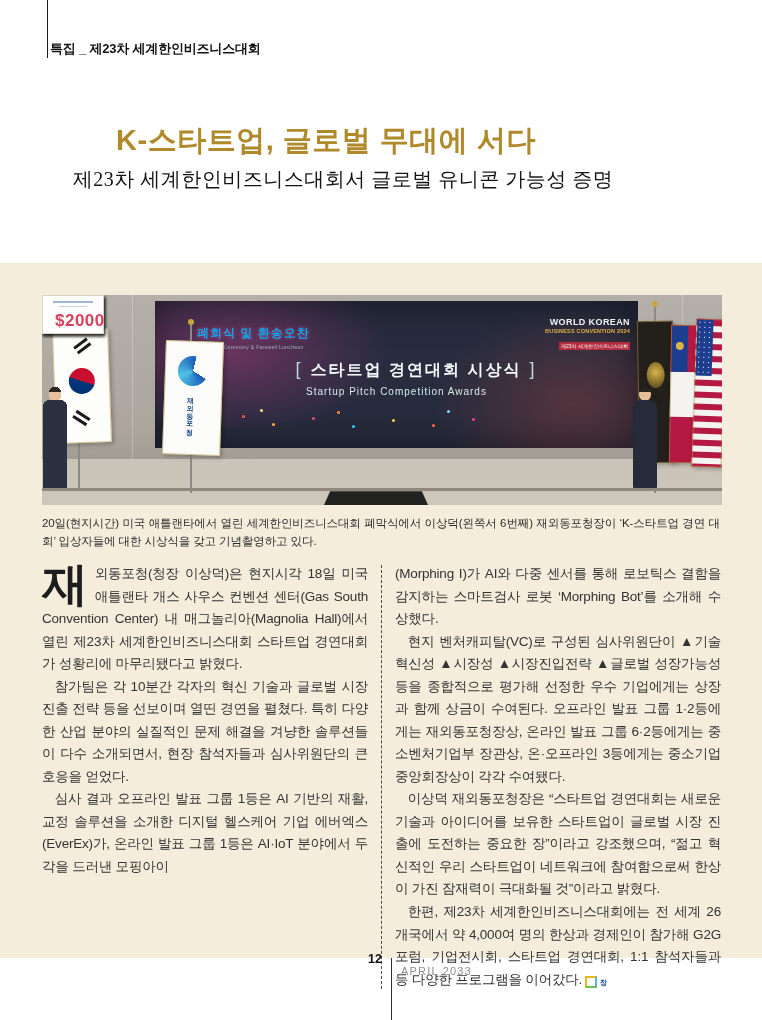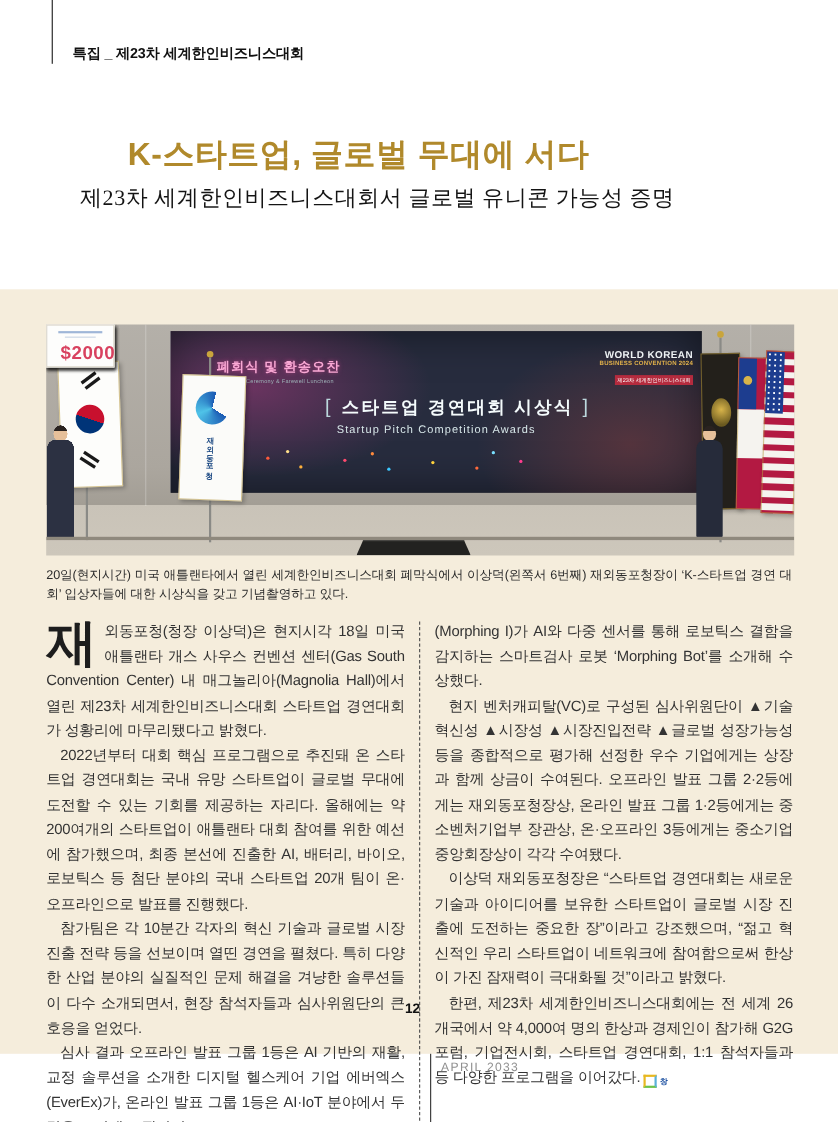--- a/index.html
+++ b/index.html
@@ -4,42 +4,42 @@
 <style>
   html,body{margin:0;padding:0;}
   body{
     width:762px;height:1020px;position:relative;overflow:hidden;
     background:#ffffff;
     font-family:"Liberation Sans","DejaVu Sans",sans-serif;
     -webkit-font-smoothing:antialiased;
   }
   
   .top-rule{position:absolute;left:47px;top:0;width:1px;height:58px;background:#1a1a1a;}
-  .kicker{position:absolute;left:66px;top:40px;font-size:13px;font-weight:bold;color:#111;letter-spacing:-0.2px;}
+  .kicker{position:absolute;left:50px;top:40px;font-size:13px;font-weight:bold;color:#111;letter-spacing:-0.2px;}
   .headline{position:absolute;left:0;top:121px;width:652px;text-align:center;
     font-size:29px;font-weight:bold;color:#B0892B;letter-spacing:0.5px;}
   .subhead{position:absolute;left:0;top:166px;width:686px;text-align:center;
     font-family:"Liberation Serif","DejaVu Serif",serif;font-size:20px;color:#141414;letter-spacing:0.5px;}
   
   .feature{position:absolute;left:0;top:263px;width:762px;height:695px;background:#F5EDDC;}
   
   .photo{position:absolute;left:42px;top:32px;width:680px;height:210px;overflow:hidden;
     background:linear-gradient(180deg,#b4b0a9 0%,#aba69e 62%,#a39e95 78%,#c9c3b8 78%,#cdc7bb 100%);}
   .photo .wallline{position:absolute;top:0;width:1px;height:165px;background:rgba(255,255,255,.25);}
   .backdrop{position:absolute;left:113px;top:6px;width:483px;height:147px;background:#272c3e;
     box-shadow:inset 0 0 40px rgba(0,0,0,.5);}
   .backdrop .glow-left{position:absolute;left:0;top:0;width:55%;height:100%;
     background:radial-gradient(ellipse at 28% 35%,rgba(214,64,150,.38),rgba(0,0,0,0) 60%);}
   .backdrop .glow-right{position:absolute;right:0;top:0;width:45%;height:100%;
     background:radial-gradient(ellipse at 70% 70%,rgba(190,70,60,.30),rgba(0,0,0,0) 65%);}
   .sparks{position:absolute;left:200px;top:120px;width:3px;height:3px;border-radius:50%;background:#ff5a3c;
     box-shadow:30px 8px 0 #ffb03c,70px 2px 0 #ff4a6e,110px 10px 0 #3cc8ff,150px 4px 0 #ffd23c,
     190px 9px 0 #ff6a3c,230px 3px 0 #ff3c8e,18px -6px 0 #ffe08a,95px -4px 0 #ff8a3c,205px -5px 0 #7ae0ff;}
   .bn-left{position:absolute;left:42px;top:24px;text-align:center;}
-  .bn-left-title{font-size:12px;font-weight:bold;color:#f9a8d4;letter-spacing:1px;text-shadow:0 0 4px rgba(232,74,156,.6);}
+  .bn-left-title{font-size:12px;font-weight:bold;color:#0ea5e9;letter-spacing:1px;text-shadow:0 0 4px rgba(232,74,156,.6);}
   .bn-left-sub{font-size:5px;color:#9fb2b8;margin-top:2px;letter-spacing:.3px;}
   .bn-center{position:absolute;left:0;right:0;top:58px;text-align:center;}
   .bn-center-title{font-size:16px;font-weight:bold;color:#f4fbfc;letter-spacing:2px;margin-left:39px;}
   .bn-center-title .brk{color:#bcd8dd;font-weight:normal;font-size:18px;padding:0 8px;}
   .bn-center-sub{font-size:10px;color:#d8e8ea;margin-top:5px;letter-spacing:1px;}
   .bn-right{position:absolute;right:8px;top:16px;text-align:right;width:92px;}
   .bn-right-l1{font-size:9px;font-weight:bold;color:#eef2f4;letter-spacing:.4px;}
   .bn-right-l2{font-size:5.5px;color:#e0b04a;font-weight:bold;margin-top:1px;letter-spacing:.2px;}
   .bn-right-l3{font-size:5px;color:#fff;background:#b42b3e;display:inline-block;padding:1px 2px;margin-top:1px;}
   
@@ -109,21 +109,21 @@
   .col{width:326px;}
   .divider{width:0;border-left:1px dashed #4a4a4a;margin:2px 13px;}
   .para{margin:0;font-size:13.5px;line-height:1.67;color:#333;text-align:justify;letter-spacing:-0.2px;}
   .para + .para{text-indent:0.95em;}
   .dropcap{float:left;font-size:46px;line-height:0.8;font-weight:bold;color:#1d1d1d;padding:3px 7px 0 0;}
   .endmark{display:inline-block;width:12px;height:12px;box-sizing:border-box;background:#fff;
     border:2px solid;border-color:#e8b820 #59b0d8 #6cc24a #e8b820;font-size:7px;font-weight:bold;
     color:#1b4fa0;text-align:center;line-height:9px;vertical-align:-1px;margin-left:3px;}
   
   .footer-rule{position:absolute;left:391px;top:958px;width:1px;height:62px;background:#2e2e2e;}
-  .footer-num{position:absolute;left:322px;top:910px;width:60px;text-align:right;
+  .footer-num{position:absolute;left:322px;top:952px;width:60px;text-align:right;
     font-size:12.5px;font-weight:bold;color:#111;}
   .footer-issue{position:absolute;left:401px;top:965px;font-size:11px;color:#8f8f8f;letter-spacing:1.2px;}
 </style>
 </head>
 <body>
 
 <div class="top-rule"></div>
 <div class="kicker">특집 _ 제23차 세계한인비즈니스대회</div>
 <div class="headline">K-스타트업, 글로벌 무대에 서다</div>
 <div class="subhead">제23차 세계한인비즈니스대회서 글로벌 유니콘 가능성 증명</div>
@@ -210,28 +210,27 @@
 
     <div class="stage-edge"></div>
     <div class="monitor"></div>
   </div>
 
   <div class="caption">20일(현지시간) 미국 애틀랜타에서 열린 세계한인비즈니스대회 폐막식에서 이상덕(왼쪽서 6번째) 재외동포청장이 ‘K-스타트업 경연 대회’ 입상자들에 대한 시상식을 갖고 기념촬영하고 있다.</div>
 
   <div class="cols">
     <div class="col">
       <p class="para"><span class="dropcap">재</span><span>외동포청(청장 이상덕)은 현지시각 18일 미국 애틀랜타 개스 사우스 컨벤션 센터(Gas South Convention Center) 내 매그놀리아(Magnolia Hall)에서 열린 제23차 세계한인비즈니스대회 스타트업 경연대회가 성황리에 마무리됐다고 밝혔다.</span></p>
-      <p class="para">2022년부터 대회 핵심 프로그램으로 추진돼 온 스타트업 경연대회는 국내 유망 스타트업이 글로벌 무대에 도전할 수 있는 기회를 제공하는 자리다. 올해에는 약 200여개의 스타트업이 애틀랜타 대회 참여를 위한 예선에 참가했으며, 최종 본선에 진출한 AI, 배터리, 바이오, 로보틱스 등 첨단 분야의 국내 스타트업 20개 팀이 온·오프라인으로 발표를 진행했다.</p>
       <p class="para">참가팀은 각 10분간 각자의 혁신 기술과 글로벌 시장진출 전략 등을 선보이며 열띤 경연을 펼쳤다. 특히 다양한 산업 분야의 실질적인 문제 해결을 겨냥한 솔루션들이 다수 소개되면서, 현장 참석자들과 심사위원단의 큰 호응을 얻었다.</p>
       <p class="para">심사 결과 오프라인 발표 그룹 1등은 AI 기반의 재활, 교정 솔루션을 소개한 디지털 헬스케어 기업 에버엑스(EverEx)가, 온라인 발표 그룹 1등은 AI·IoT 분야에서 두각을 드러낸 모핑아이</p>
     </div>
     <div class="divider"></div>
     <div class="col">
       <p class="para">(Morphing I)가 AI와 다중 센서를 통해 로보틱스 결함을 감지하는 스마트검사 로봇 ‘Morphing Bot’를 소개해 수상했다.</p>
-      <p class="para">현지 벤처캐피탈(VC)로 구성된 심사위원단이 ▲기술 혁신성 ▲시장성 ▲시장진입전략 ▲글로벌 성장가능성 등을 종합적으로 평가해 선정한 우수 기업에게는 상장과 함께 상금이 수여된다. 오프라인 발표 그룹 2·2등에게는 재외동포청장상, 온라인 발표 그룹 1·2등에게는 중소벤처기업부 장관상, 온·오프라인 3등에게는 중소기업중앙회장상이 각각 수여됐다.</p>
+      <p class="para">현지 벤처캐피탈(VC)로 구성된 심사위원단이 ▲기술 혁신성 ▲시장성 ▲시장진입전략 ▲글로벌 성장가능성 등을 종합적으로 평가해 선정한 우수 기업에게는 상장과 함께 상금이 수여된다. 오프라인 발표 그룹 1·2등에게는 재외동포청장상, 온라인 발표 그룹 6·2등에게는 중소벤처기업부 장관상, 온·오프라인 3등에게는 중소기업중앙회장상이 각각 수여됐다.</p>
       <p class="para">이상덕 재외동포청장은 “스타트업 경연대회는 새로운 기술과 아이디어를 보유한 스타트업이 글로벌 시장 진출에 도전하는 중요한 장”이라고 강조했으며, “젊고 혁신적인 우리 스타트업이 네트워크에 참여함으로써 한상이 가진 잠재력이 극대화될 것”이라고 밝혔다.</p>
       <p class="para"><span>한편, 제23차 세계한인비즈니스대회에는 전 세계 26개국에서 약 4,000여 명의 한상과 경제인이 참가해 G2G포럼, 기업전시회, 스타트업 경연대회, 1:1 참석자들과 등 다양한 프로그램을 이어갔다.</span><span class="endmark">창</span></p>
     </div>
   </div>
 </div>
 
 <div class="footer-rule"></div>
 <div class="footer-num">12</div>
 <div class="footer-issue">APRIL 2033</div>
 

